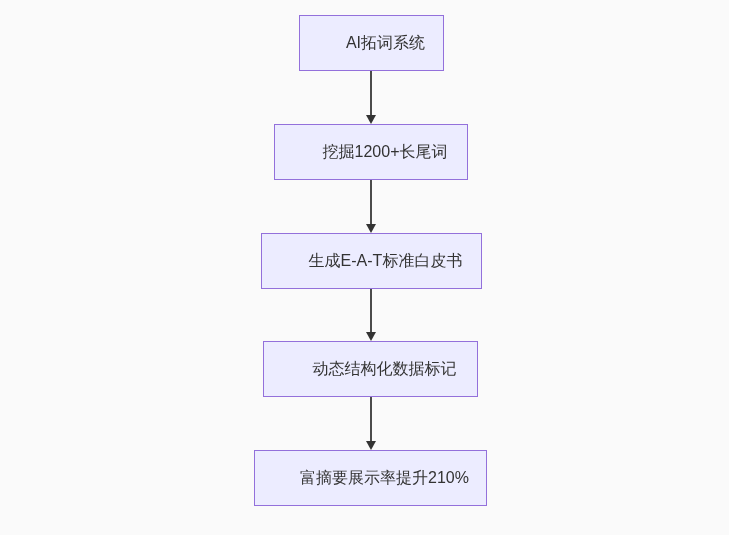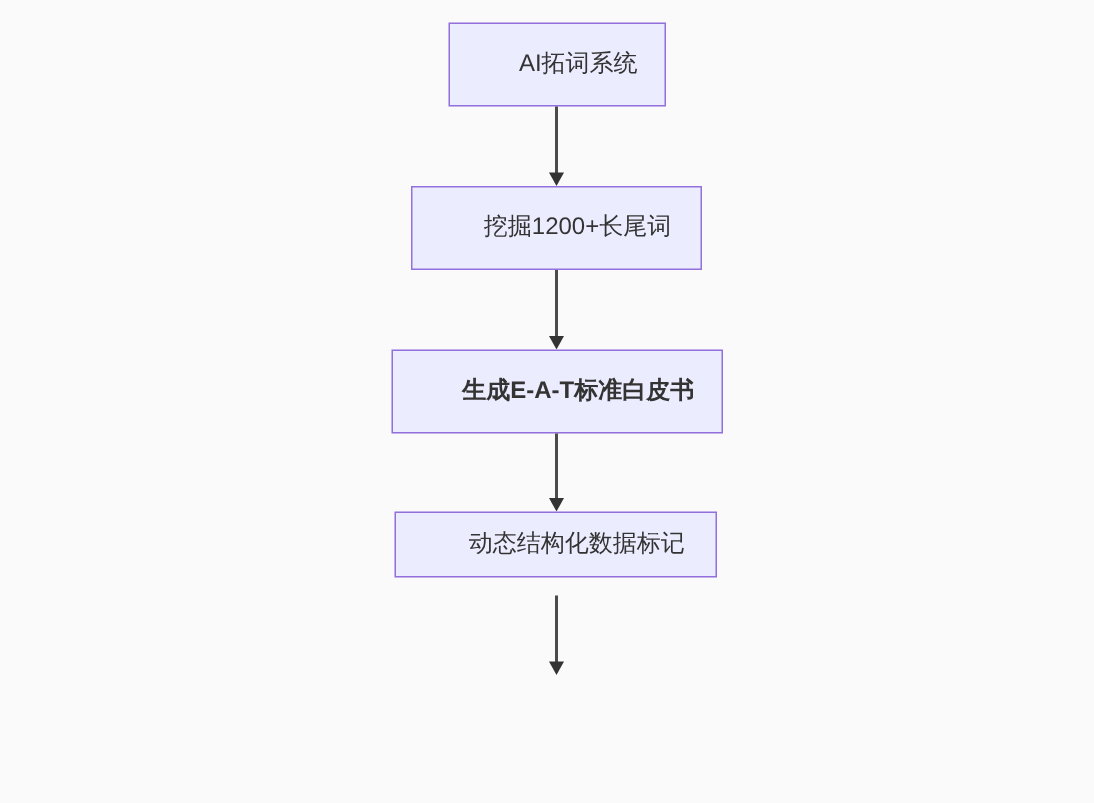--- a/index.html
+++ b/index.html
@@ -28,22 +28,22 @@
     padding-left: 28px;
   }
   .node .label {
     color: #333333;
     font-size: 16px;
     line-height: 1.2;
     white-space: nowrap;
   }
   .node-1 { left: 299px; top: 15px;  width: 145px; height: 56px; }
   .node-2 { left: 274px; top: 124px; width: 194px; height: 56px; }
-  .node-3 { left: 261px; top: 233px; width: 221px; height: 56px; font-weight: bold; }
-  .node-4 { left: 263px; top: 341px; width: 215px; height: 44px; }
+  .node-3 { left: 261px; top: 233px; width: 221px; height: 56px; }
+  .node-4 { left: 263px; top: 341px; width: 215px; height: 56px; }
   .node-5 { left: 254px; top: 450px; width: 233px; height: 56px; }
 
   .arrow {
     position: absolute;
     width: 12px;
   }
   .arrow-1 { left: 365px; top: 71px;  height: 53px; }
   .arrow-2 { left: 365px; top: 180px; height: 53px; }
   .arrow-3 { left: 365px; top: 289px; height: 52px; }
   .arrow-4 { left: 365px; top: 397px; height: 53px; }
@@ -101,14 +101,17 @@
 
   <div class="node node-4">
     <span class="label">动态结构化数据标记</span>
   </div>
 
   <div class="arrow arrow-4">
     <div class="line"></div>
     <div class="head"></div>
   </div>
 
+  <div class="node node-5">
+    <span class="label">富摘要展示率提升210%</span>
+  </div>
 
 </div>
 
 </body></html>

